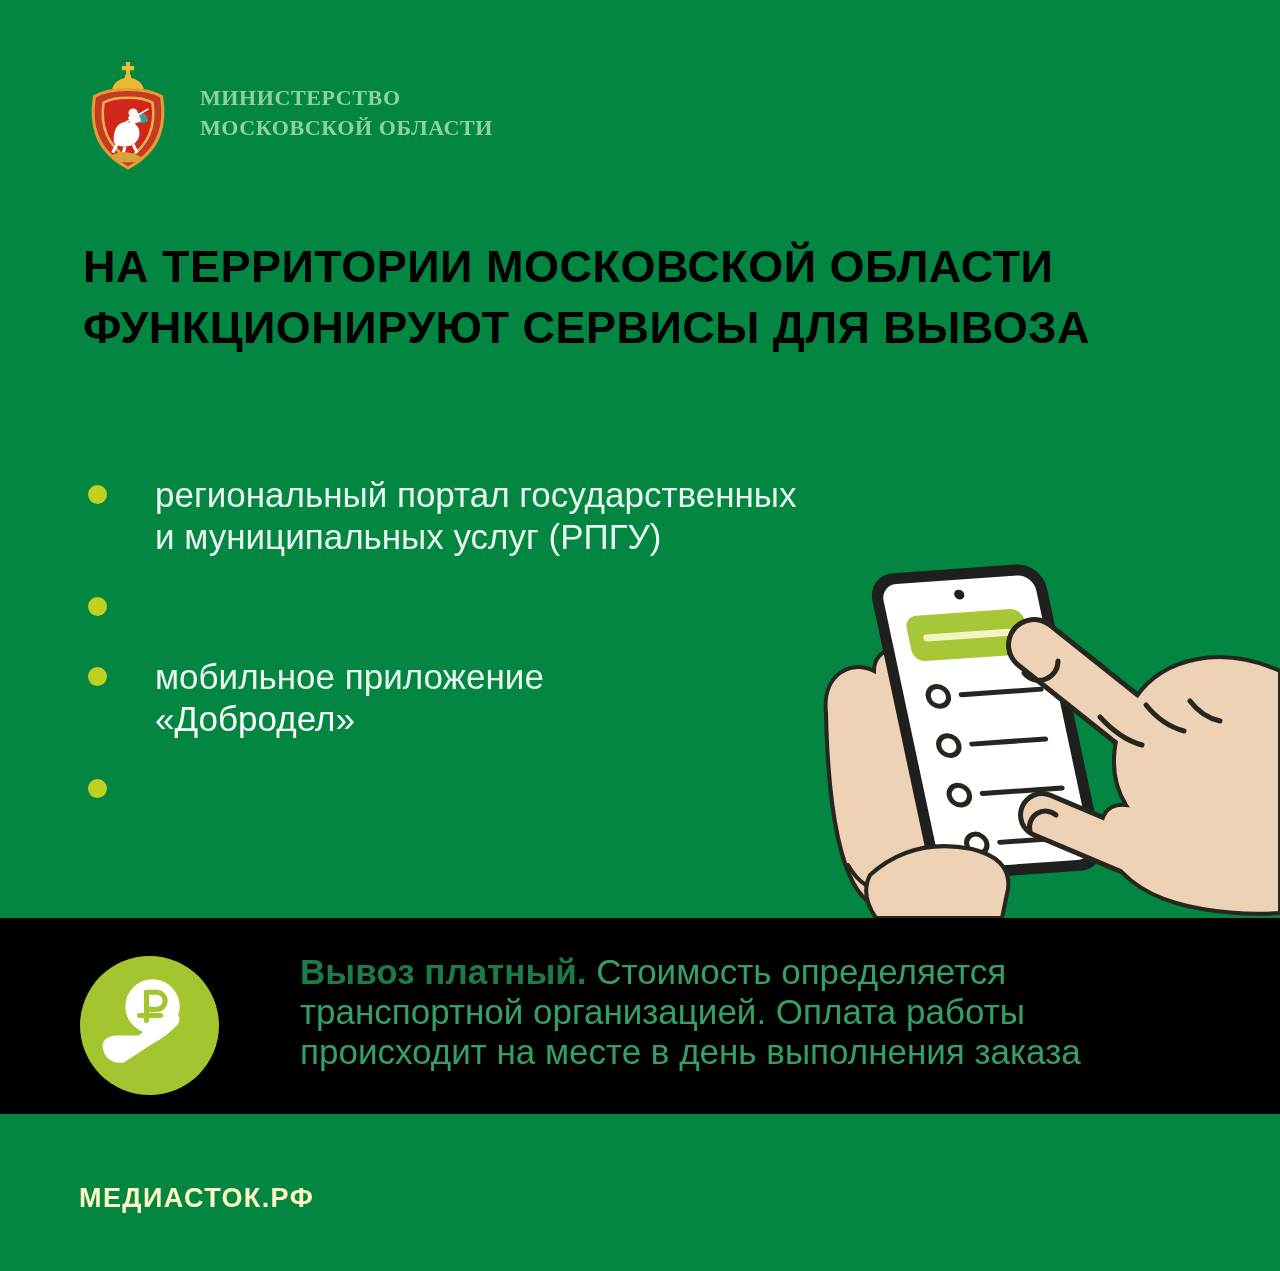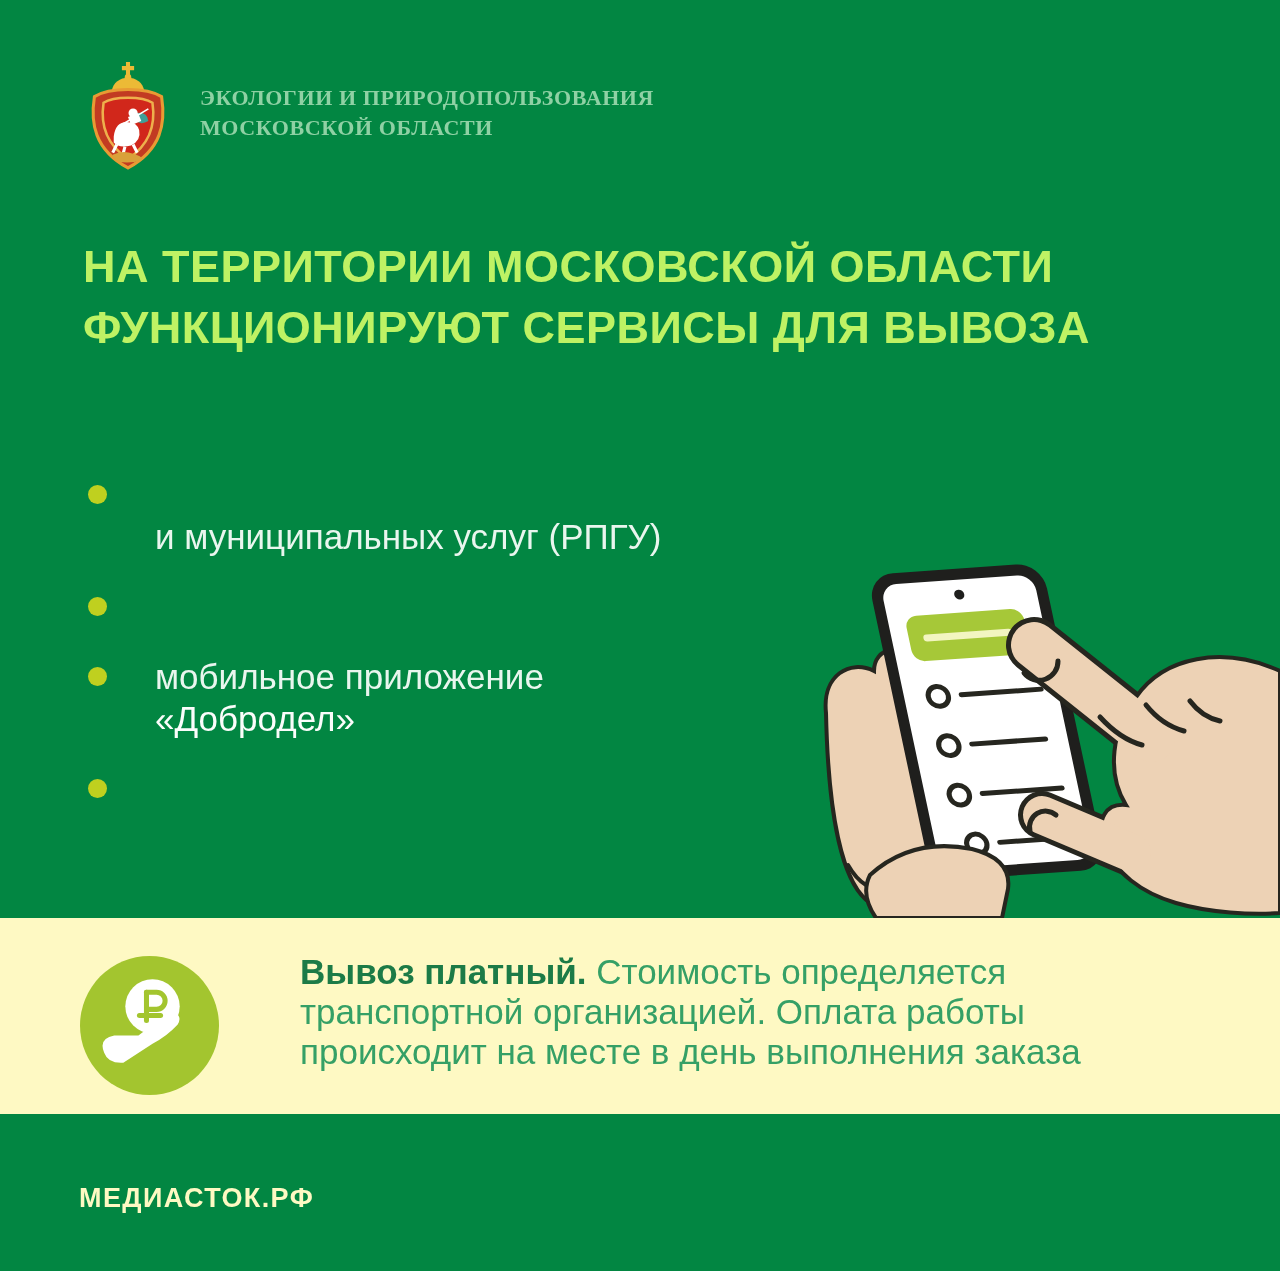--- a/index.html
+++ b/index.html
@@ -13,35 +13,35 @@
   .gov-logo{width:92px;height:110px;flex:0 0 auto;}
   .gov-name{
     margin-left:26px;padding-top:23px;
     font-family:"Liberation Serif",serif;font-weight:700;
     font-size:22px;line-height:30px;letter-spacing:.6px;
     color:#8fd1a4;text-transform:uppercase;
   }
   
   .heading{
     position:absolute;left:83px;top:236px;
-    color:#bef264;font-weight:700;font-size:45px;line-height:61px;letter-spacing:.5px;
+    color:#000000;font-weight:700;font-size:45px;line-height:61px;letter-spacing:.5px;
   }
   
   .services{position:absolute;left:88px;top:474px;display:flex;flex-direction:column;gap:28px;width:720px;}
   .service-item{display:flex;align-items:flex-start;}
   .bullet-dot{
     flex:0 0 auto;width:19px;height:19px;border-radius:50%;
     background:#bfd01f;margin-top:11px;margin-right:48px;
   }
   .service-text{font-size:35px;line-height:42px;color:#e9f6ee;}
   .service-text .bold{font-weight:400;color:#fbfdfb;}
   
   .illustration{position:absolute;left:812px;top:553px;width:468px;height:365px;}
   
-  .band{position:absolute;left:0;top:918px;width:1280px;height:196px;background:#fef9c3;}
+  .band{position:absolute;left:0;top:918px;width:1280px;height:196px;background:#000000;}
   .band-icon{position:absolute;left:80px;top:38px;width:139px;height:139px;}
   .band-text{position:absolute;left:300px;top:34px;font-size:35px;line-height:40px;color:#35a066;}
   .band-text .bold{font-weight:700;color:#1c7b47;}
   
   .footer{
     position:absolute;left:79px;top:1183px;
     font-size:27px;font-weight:700;letter-spacing:1.4px;color:#fef9c3;
   }
 </style>
 </head>
@@ -58,34 +58,34 @@
       <path d="M45 37 C55 37 63 38 69 42 C72 62 68 82 45 97 C22 82 18 62 21 42 C27 38 35 37 45 37 Z" fill="#d1271b" stroke="#eeb04c" stroke-width="2.5"></path>
       <path d="M54 52 Q64 51 65 60 Q58 64 53 60 Z" fill="#3f9f98"></path>
       <circle cx="50" cy="52" r="4.5" fill="#ffffff"></circle>
       <path d="M45 56 L55 52 L58 60 L48 64 Z" fill="#ffffff"></path>
       <path d="M38 64 L65 48" stroke="#ffffff" stroke-width="1.6"></path>
       <path d="M31 75 Q33 60 45 61 Q54 61 56 69 Q58 79 48 84 Q36 87 31 81 Z" fill="#ffffff"></path>
       <path d="M34 83 L30 91 M42 85 L40 93 M50 83 L54 91" stroke="#ffffff" stroke-width="3" fill="none"></path>
       <path d="M30 93 Q40 88 50 92 Q58 94 60 98 Q48 102 36 100 Q30 98 30 93 Z" fill="#d9a13a"></path>
     </svg>
     <div class="gov-name">
-      <div>ЭКОЛОГИИ И ПРИРОДОПОЛЬЗОВАНИЯ</div>
+      <div>МИНИСТЕРСТВО</div>
       <div>МОСКОВСКОЙ ОБЛАСТИ</div>
     </div>
   </div>
 
   <div class="heading">
     <div>НА ТЕРРИТОРИИ МОСКОВСКОЙ ОБЛАСТИ</div>
     <div>ФУНКЦИОНИРУЮТ СЕРВИСЫ ДЛЯ ВЫВОЗА</div>
   </div>
 
   <div class="services">
       <div class="service-item">
         <span class="bullet-dot"></span>
-        <div class="service-text"><br><span>и муниципальных услуг (РПГУ)</span></div>
+        <div class="service-text"><span>региональный портал государственных</span><br><span>и муниципальных услуг (РПГУ)</span></div>
       </div>
       <div class="service-item">
         <span class="bullet-dot"></span>
         <div class="service-text"><br></div>
       </div>
       <div class="service-item">
         <span class="bullet-dot"></span>
         <div class="service-text"><span>мобильное приложение</span><br><span class="bold">«Добродел»</span></div>
       </div>
       <div class="service-item">

